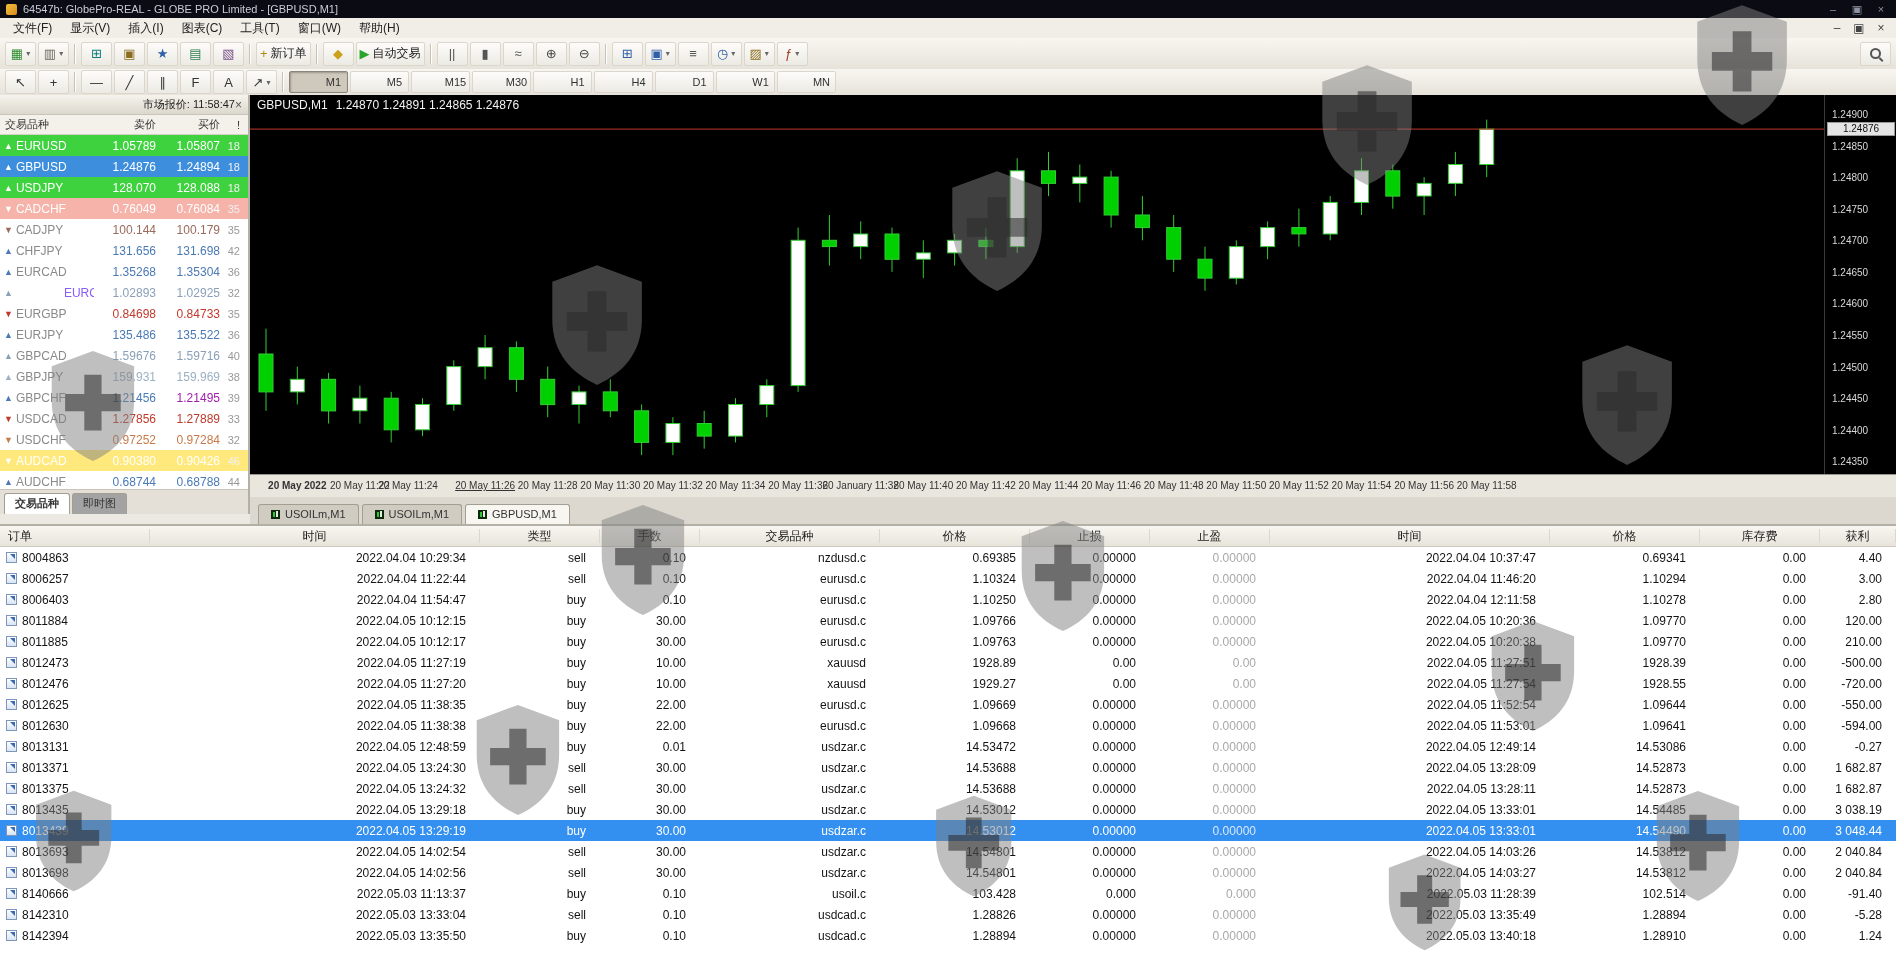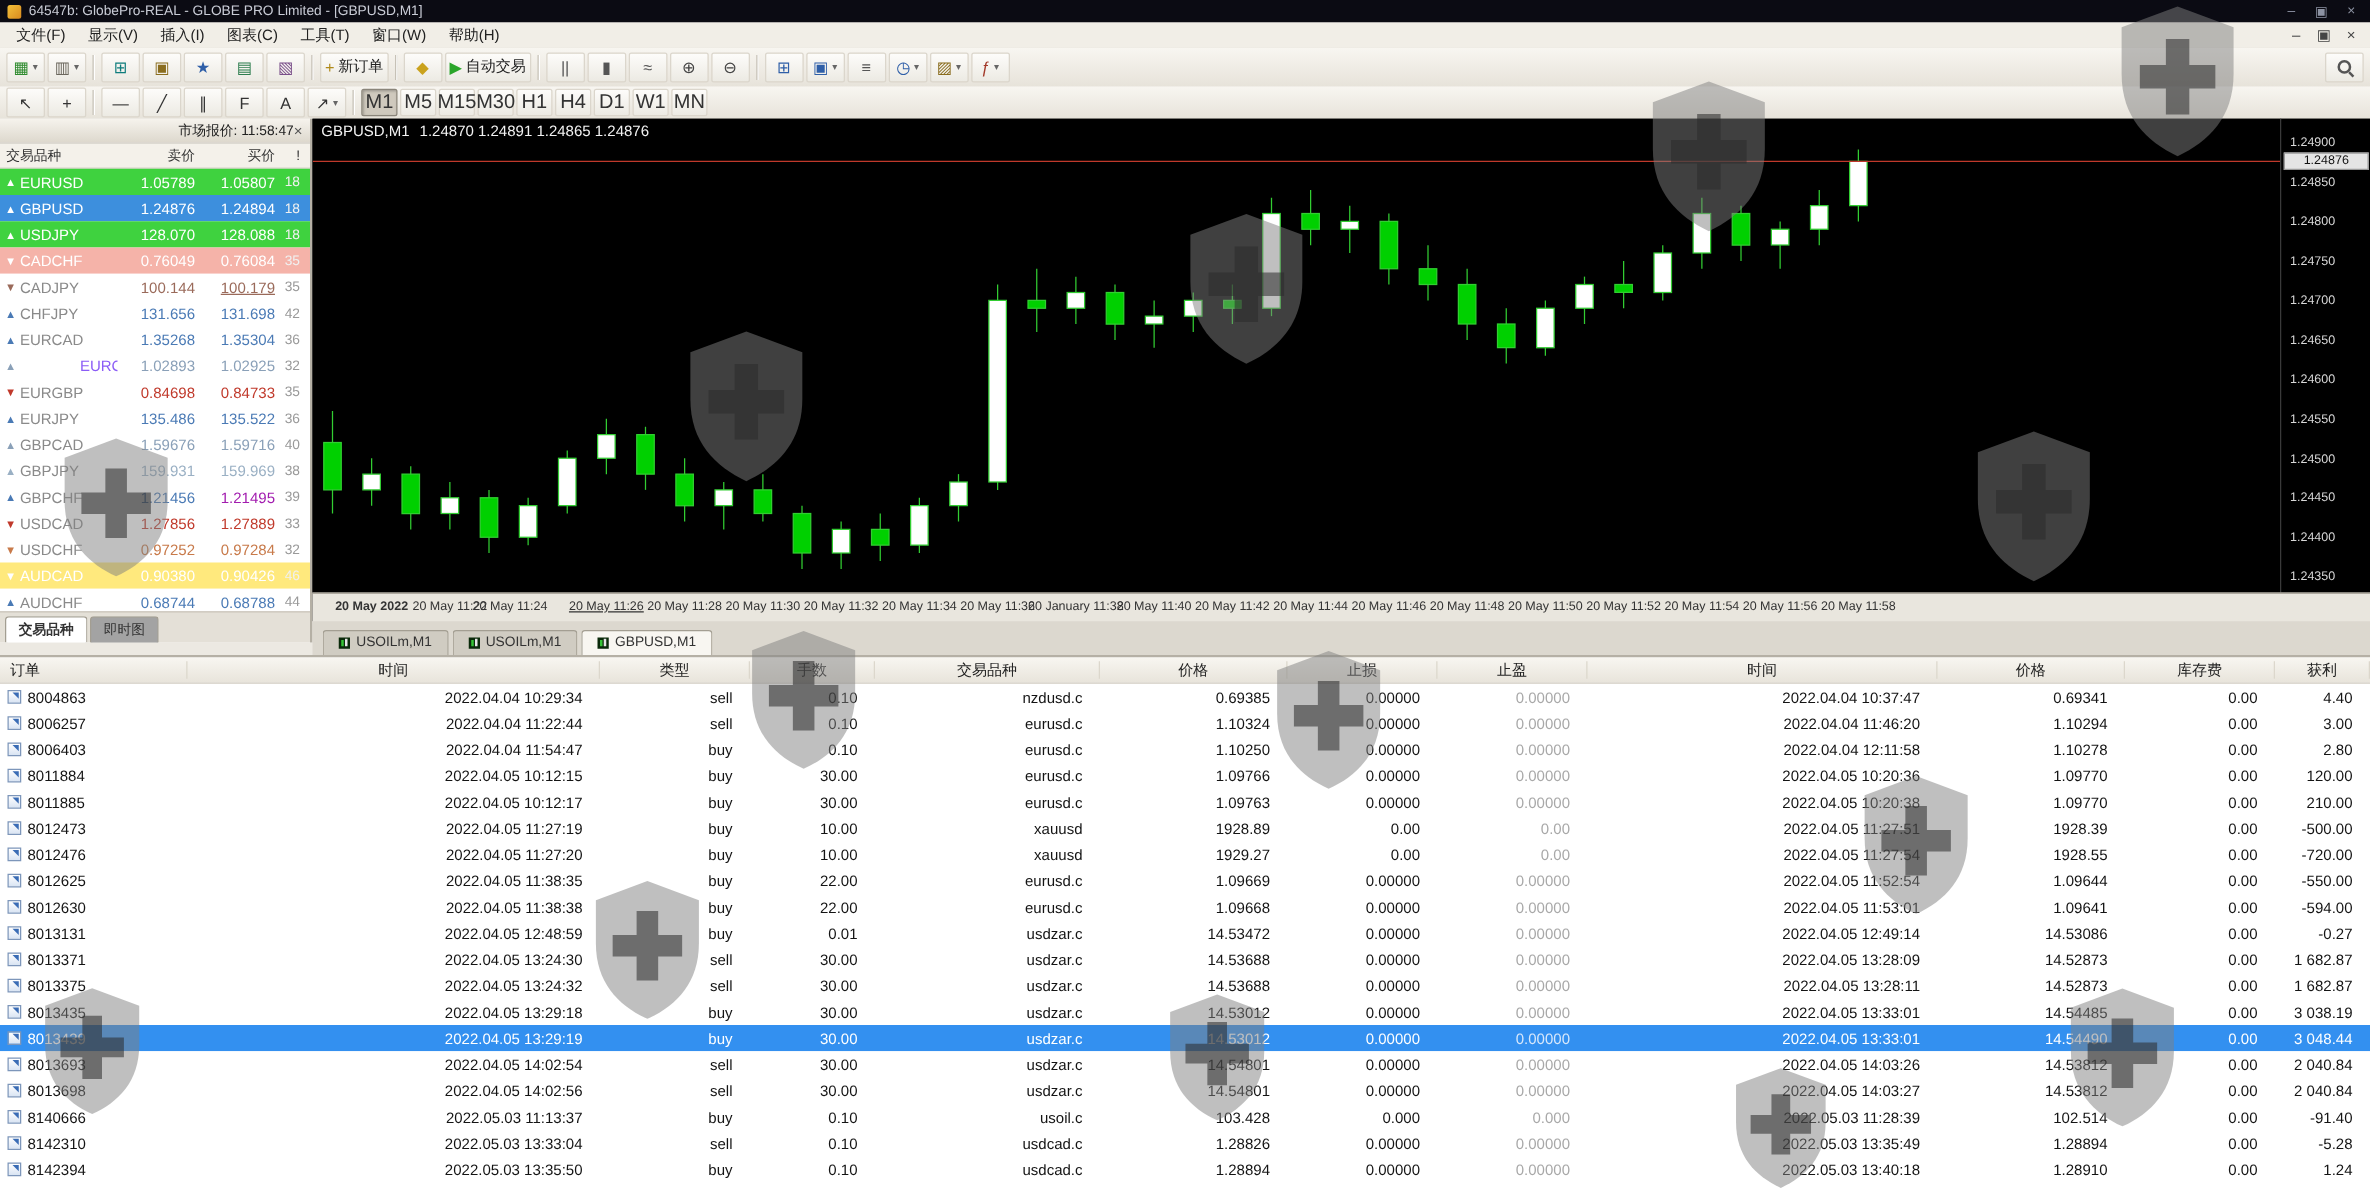--- a/index.html
+++ b/index.html
@@ -23,22 +23,22 @@
   #toolbar1{top:38px;height:31px;}
   #toolbar2{top:69px;height:26px;}
   .tb-btn{height:22px;min-width:23px;display:flex;align-items:center;justify-content:center;
     gap:3px;padding:0 3px;border:1px solid #dbd6cc;border-radius:2px;
     background:linear-gradient(#fdfcfa,#eceae3);color:#333;}
   .tb-glyph{font-size:13px;line-height:1;}
   .tb-label{font-size:12px;color:#222;}
   .caret{font-size:8px;color:#666;}
   .tb-sep{width:1px;height:20px;background:#c6c1b6;border-right:1px solid #fff;margin:0 3px;}
   .tf-btn{width:27px;height:20px;display:flex;align-items:center;justify-content:center;
-    font-size:16px;color:#333;border:1px solid #dbd6cc;border-radius:2px;
-    background:linear-gradient(#fdfcfa,#eceae3);}
+    font-size:11px;color:#333;border:1px solid #dbd6cc;border-radius:2px;
+    background:linear-gradient(#fdfcfa,#eceae3);padding-left:30px;}
   .tf-btn.active{background:#cfc9bd;border:1px solid #8a857a;box-shadow:inset 1px 1px 2px rgba(0,0,0,.25);}
   .tb-right{margin-left:auto;display:flex;align-items:center;}
   .mag{width:7px;height:7px;border:2px solid #555;border-radius:50%;position:relative;display:inline-block;}
   .mag::after{content:"";position:absolute;width:2px;height:5px;background:#555;left:8px;top:7px;transform:rotate(-45deg);}
   
   #market-watch{position:absolute;top:95px;left:0;width:250px;height:419px;background:#fff;
     border-right:2px solid #b5b0a5;box-sizing:border-box;}
   .mw-title{height:19px;background:linear-gradient(#f6f3ed,#ddd8cd);border-bottom:1px solid #c9c4b9;
     display:flex;align-items:center;justify-content:flex-end;padding:0 6px;font-size:11px;color:#222;}
   .mw-close{color:#555;font-size:12px;}
@@ -301,21 +301,21 @@
         <span class="mw-num" style="color: rgb(255, 255, 255);">0.76049</span>
         <span class="mw-num ask" style="color: rgb(255, 255, 255);">0.76084</span>
         <span class="mw-spread" style="color: rgb(240, 240, 240);">35</span>
       </div>
       <div class="mw-row" style="background: rgb(255, 255, 255);">
         <span class="mw-sym">
           <span class="mw-arrow" style="color: rgb(154, 106, 90);">▼</span>
           <span style="color: rgb(138, 138, 138);">CADJPY</span>
         </span>
         <span class="mw-num" style="color: rgb(154, 106, 90);">100.144</span>
-        <span class="mw-num ask" style="color: rgb(154, 106, 90); text-decoration: underline;">100.179</span>
+        <span class="mw-num ask" style="color: rgb(154, 106, 90);">100.179</span>
         <span class="mw-spread" style="color: rgb(153, 153, 153);">35</span>
       </div>
       <div class="mw-row" style="background: rgb(255, 255, 255);">
         <span class="mw-sym">
           <span class="mw-arrow" style="color: rgb(74, 122, 181);">▲</span>
           <span style="color: rgb(138, 138, 138);">CHFJPY</span>
         </span>
         <span class="mw-num" style="color: rgb(74, 122, 181);">131.656</span>
         <span class="mw-num ask" style="color: rgb(74, 122, 181);">131.698</span>
         <span class="mw-spread" style="color: rgb(153, 153, 153);">42</span>

